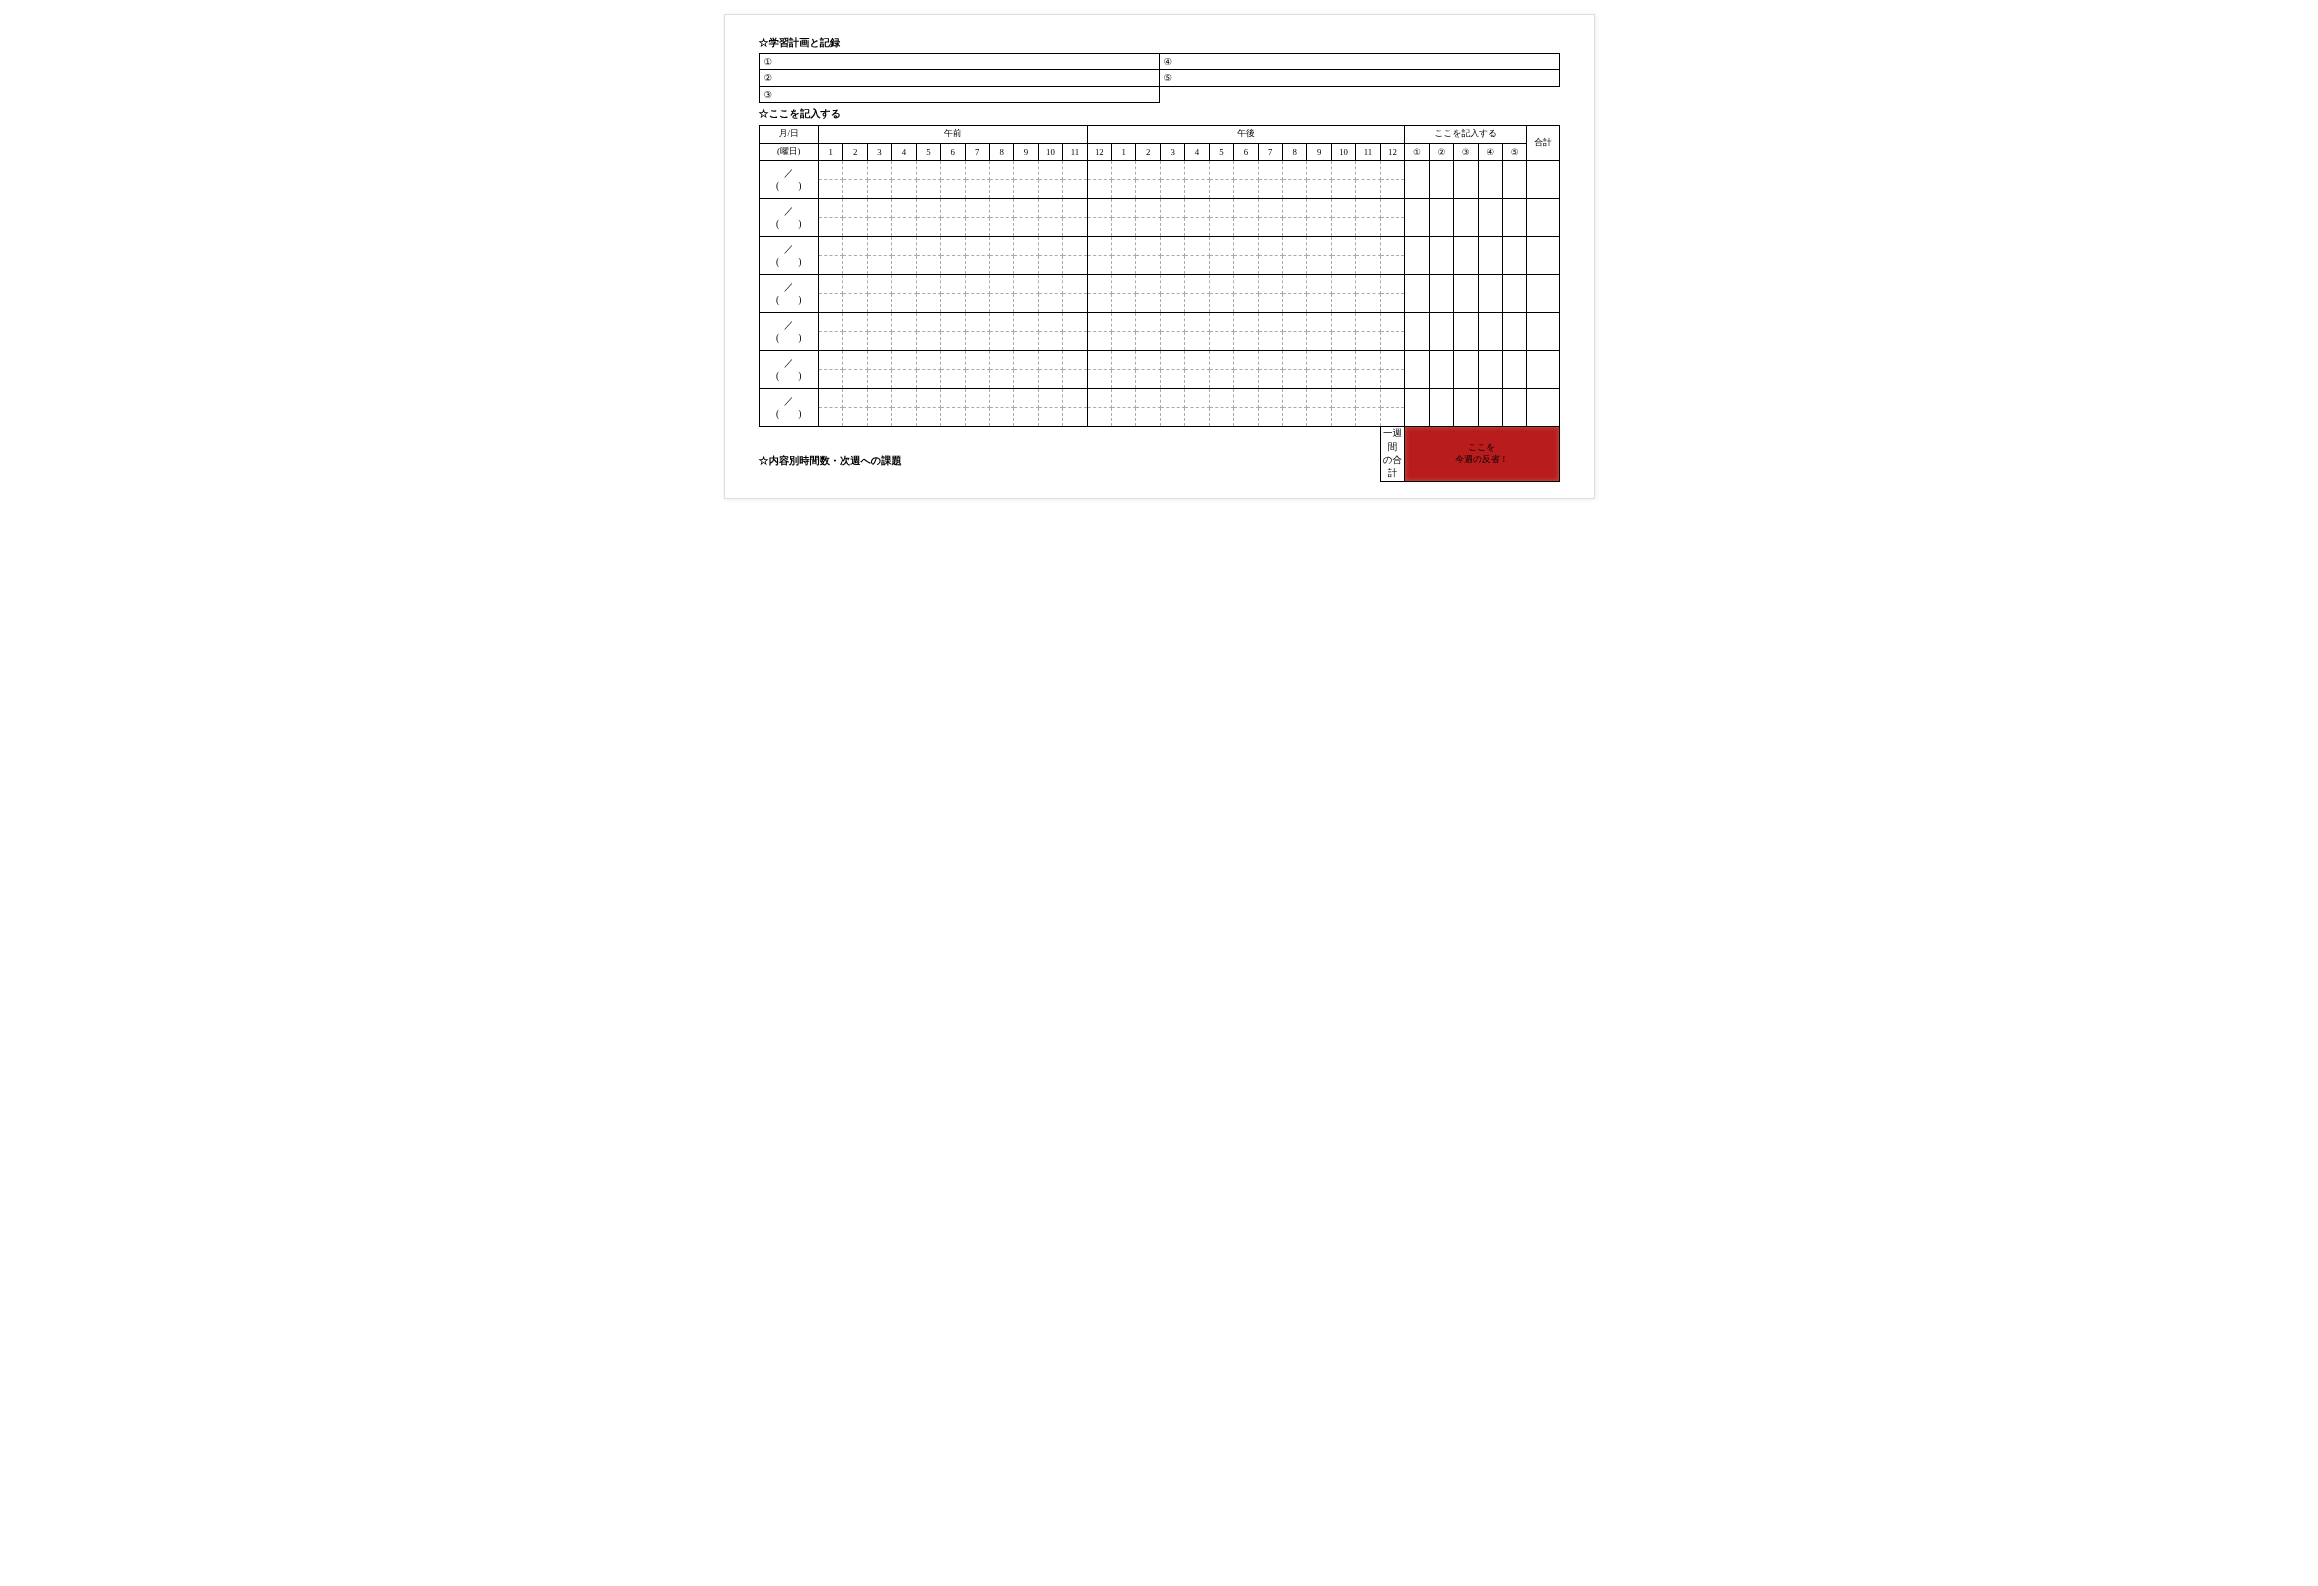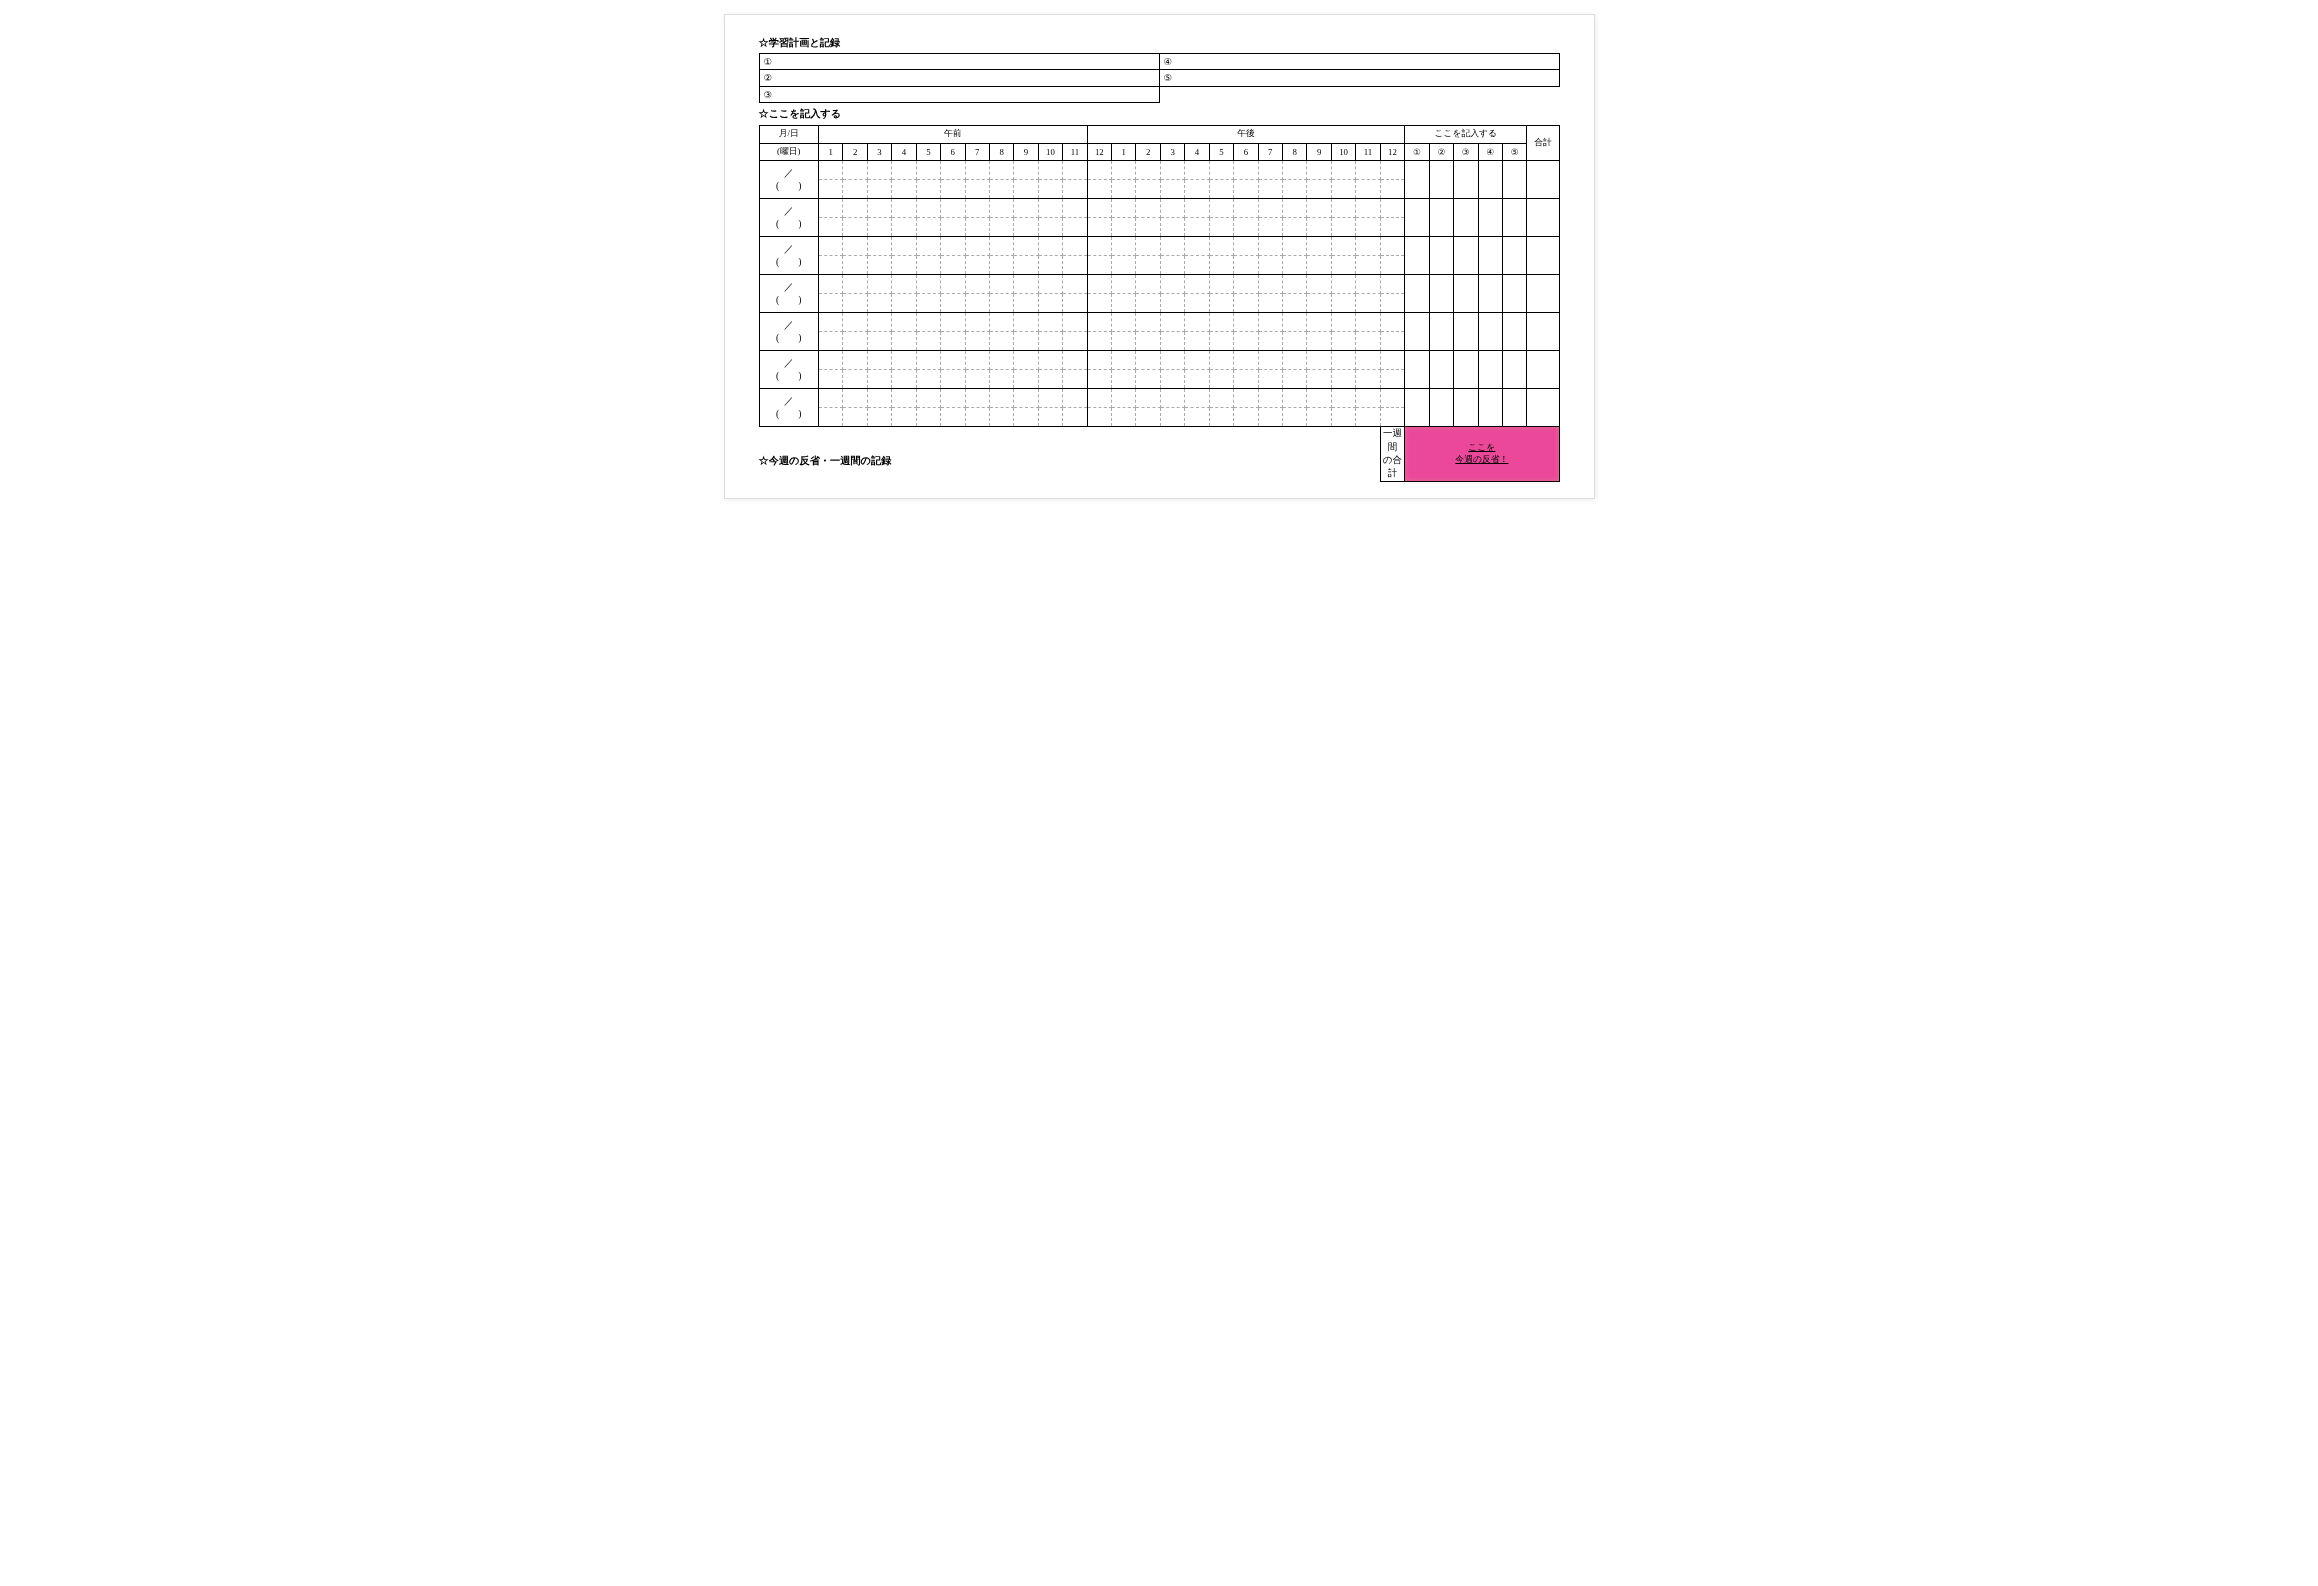--- a/index.html
+++ b/index.html
@@ -96,26 +96,25 @@
   .footer-row td.footer-label {
     font-size: 9.5px;
     line-height: 1.4;
     text-align: center;
   }
   .footer-row td.noborder {
     border: none;
   }
   
   .callout {
-    background: #ec4899;
+    background: #b91c1c;
     border: 0.7px solid #c9c2b0;
     box-shadow: 0 0 5.4px rgba(200,180,150,0.4) inset, 0.7px 0.7px 2.7px rgba(0,0,0,0.15);
     text-align: center;
     font-weight: bold;
-    text-decoration: underline;
   }
   .callout-small {
     font-size: 12.2px;
     line-height: 1.35;
     padding: 4.1px 1.4px;
   }
   .callout-big {
     font-size: 27px;
     letter-spacing: 4.1px;
     padding: 6.8px 0 9.5px 0;
@@ -677,17 +676,17 @@
       </td>
       <td colspan="6" class="callout callout-small">
         <span>ここを</span><br>
         <span>今週の反省！</span>
       </td>
     </tr>
   </tbody>
     </table>
 
   <div class="reflection-wrap">
-    <div class="section-head" style="margin-top:-30px;">☆今週の反省・一週間の記録</div>
+    <div class="section-head" style="margin-top:-30px;">☆内容別時間数・次週への課題</div>
   </div>
 
 </div>
 
 
 </body></html>

